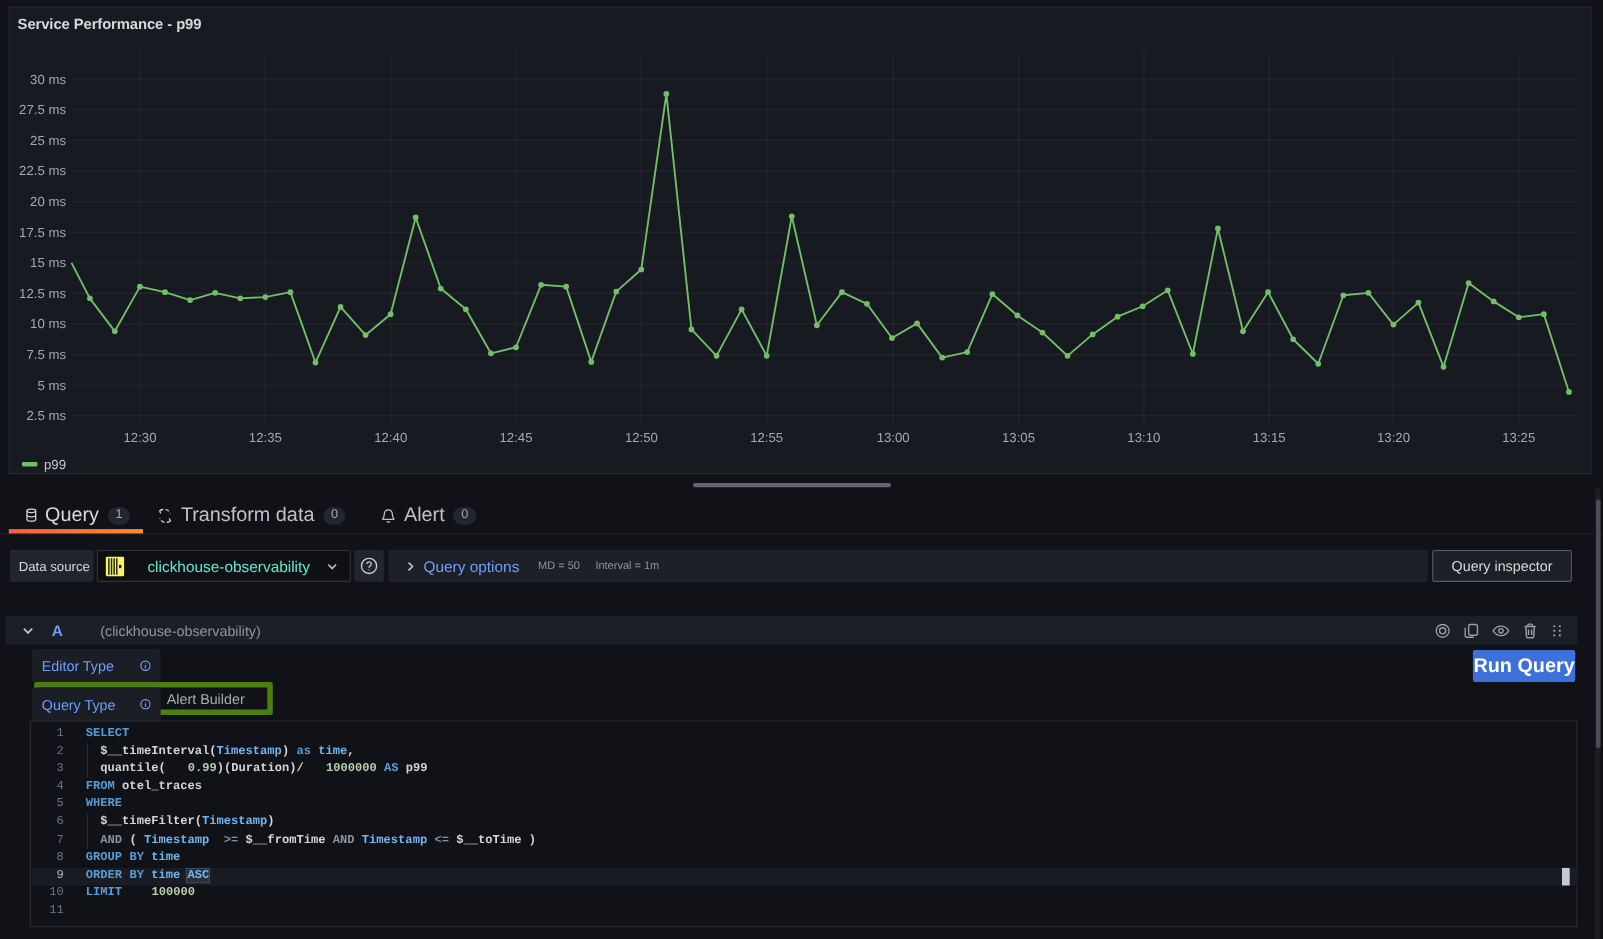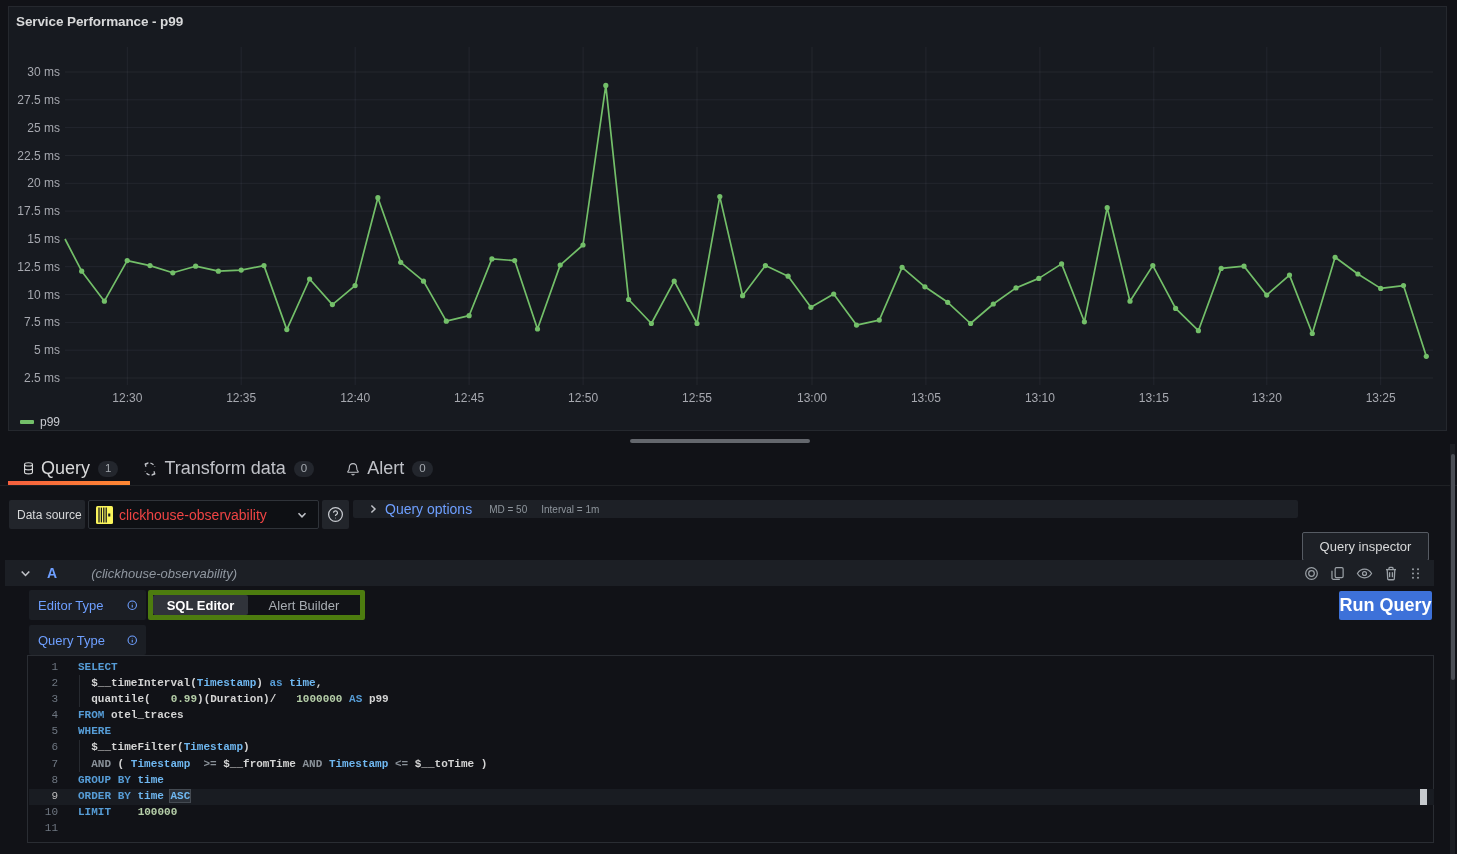--- a/index.html
+++ b/index.html
@@ -19,35 +19,35 @@
 .tab { display:flex; align-items:center; padding:0 13px; position:relative; white-space:nowrap; }
 .tab > .ic { margin-right:7px; display:flex; }
 .tab .tl { font-size:18px; color:#d8d9da; }
 .tab.dim .tl { color:#c0c2c8; }
 .badge { margin-left:8px; background:#23262d; color:#a3a8ae; font-size:11.5px; border-radius:11px; padding:1.5px 7px; line-height:13.5px; }
 #qtab-line { position:absolute; left:0px; bottom:0px; height:3.5px; width:100%; background:linear-gradient(90deg,#f55f3e,#ff8833); }
 
 #tb-label { left:9px; top:500px; width:76px; height:29px; background:#22252b; border-radius:2px; display:flex; align-items:center; padding-left:8px; font-size:12px; font-weight:400; color:#d8d9da; white-space:nowrap; }
 #tb-dd { left:88px; top:500px; width:231px; height:29px; background:#0e1014; border:1px solid #2f3339; border-radius:2px; display:flex; align-items:center; }
 #tb-dd .logo { margin-left:7px; }
-#tb-dd .ddt { margin-left:6px; font-size:14px; color:#ef4444; }
+#tb-dd .ddt { margin-left:21px; font-size:14px; color:#5eead4; }
 #tb-help { left:322px; top:500px; width:26.5px; height:29px; background:#22252b; border-radius:2px; display:flex; align-items:center; justify-content:center; }
-#tb-opts { left:353px; top:500px; width:945px; height:18px; background:#1d2026; border-radius:2px; display:flex; align-items:center; }
+#tb-opts { left:353px; top:500px; width:945px; height:29px; background:#1d2026; border-radius:2px; display:flex; align-items:center; }
 #tb-opts .qo { color:#6e9fff; font-size:14px; font-weight:500; margin-left:6px; }
 #tb-opts .meta { color:#8e959c; font-size:10px; margin-left:17px; }
-#tb-insp { left:1302px; top:500px; width:127px; height:29px; background:#1d2026; border:1px solid #565b63; border-radius:2px; display:flex; align-items:center; justify-content:center; font-size:13px; font-weight:500; color:#d8d9da;margin-top:32px; }
+#tb-insp { left:1302px; top:500px; width:127px; height:29px; background:#1d2026; border:1px solid #565b63; border-radius:2px; display:flex; align-items:center; justify-content:center; font-size:13px; font-weight:500; color:#d8d9da; }
 
 #arow { left:5px; top:560px; width:1429px; height:26px; background:#1c1f25; display:flex; align-items:center; }
 #arow .ref { color:#6e9fff; font-size:14px; font-weight:600; margin-left:15px; }
-#arow .dsname { color:#9097a0; font-size:13px; font-style:italic; margin-left:34px; }
+#arow .dsname { color:#9097a0; font-size:13px; margin-left:34px; }
 #arow-icons { position:absolute; right:12px; top:0; height:26px; display:flex; align-items:center; gap:11px; }
 
 .lblbox { width:117px; height:30px; background:#1b1e24; border-radius:2px; display:flex; align-items:center; justify-content:space-between; padding:0 9px; }
 .lblbox .lt { color:#6e9fff; font-size:13px; font-weight:500; }
-#row-et { left:29px; top:590px; display:flex; }
+#row-et { left:29px; top:590px; display:flex;flex-direction:column; }
 #row-qt { left:29px; top:625px; display:flex; }
 .rgroup { margin-left:2px; display:flex; border:5px solid #4d7c0f; border-radius:2px; height:30px; background:#111217; }
 .rgi { display:flex; align-items:center; font-size:13px; color:#a8adb3; border-radius:2px; white-space:nowrap; }
 .rgi.sel { background:#30333a; color:#fff; font-weight:700; }
 #runq { left:1339px; top:591px; width:93px; height:29px; background:#3d71d9; border-radius:2px; display:flex; align-items:center; justify-content:center; color:#fff; font-weight:600; font-size:18px; }
 
 #editor { left:27px; top:655px; width:1407px; height:188px; background:#111217; border:1px solid #2a2d33; font-family:"Liberation Mono", monospace; font-size:11px; line-height:16.1px; font-weight:700; }
 #activeline { position:absolute; left:1px; top:133px; width:1405px; height:16px; background:#191c22; }
 #cursorblk { position:absolute; left:1392px; top:133px; width:7px; height:16px; background:#c6c9cd; }
 #gutter { position:absolute; left:0; top:3px; width:30px; color:#6e7681; text-align:right; font-weight:400; }

